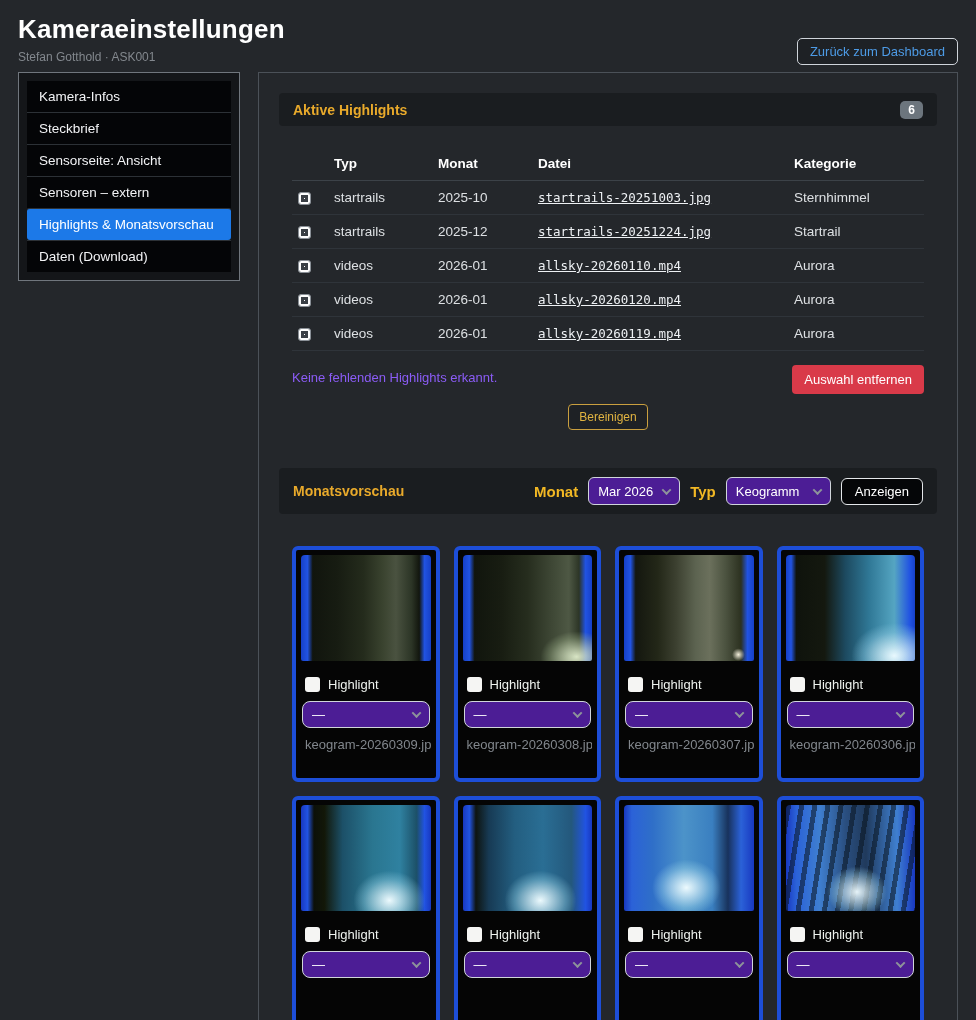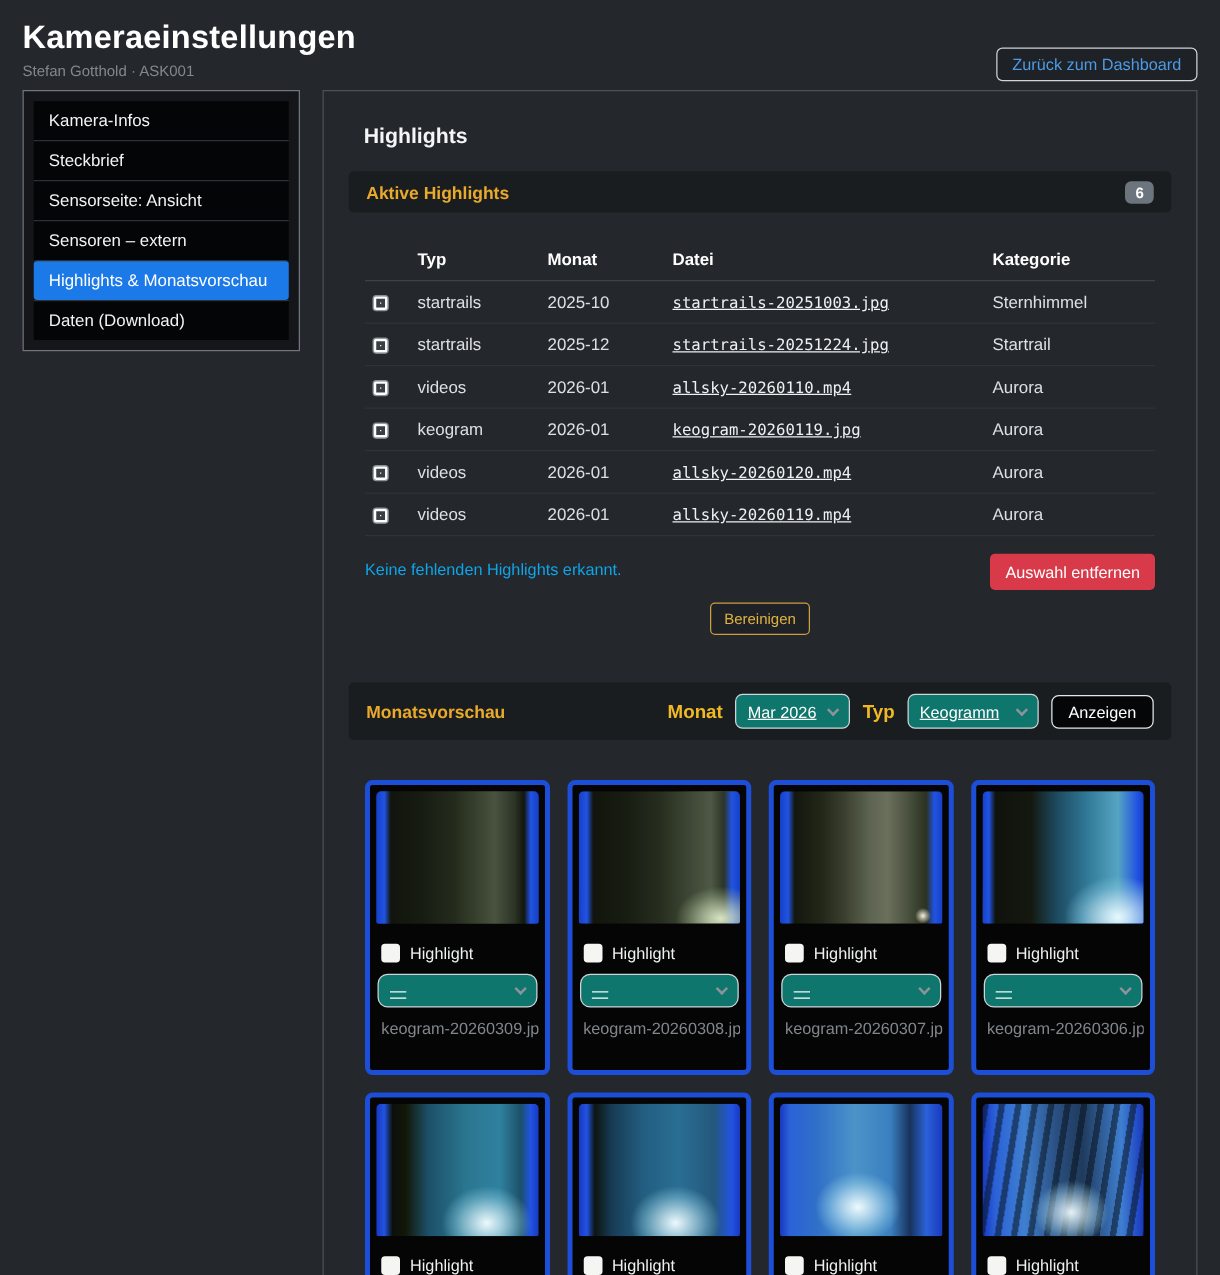--- a/index.html
+++ b/index.html
@@ -66,41 +66,41 @@
     display:inline-block; width:13px; height:13px; background:#fdfdfd;
     border:1px solid #8a9097; border-radius:3px; cursor:pointer; vertical-align:middle;
     box-shadow:inset 0 0 0 2px #fdfdfd, inset 0 0 0 5px #3a3f45;
   }
   a.file-link {
     font-family:"DejaVu Sans Mono", monospace; font-size:12.5px;
     color:#eef1f4; text-decoration:underline; cursor:pointer;
   }
   
   .hint-row { display:flex; justify-content:space-between; align-items:flex-start; margin:14px 13px 0; }
-  .hint { color:#0ea5e9; font-size:13px; padding-top:5px; }
+  .hint { color:#8b5cf6; font-size:13px; padding-top:5px; }
   .btn-danger {
     background:#d93a49; color:#fff; border:none; border-radius:4px;
     font-size:13px; padding:7px 12px; cursor:pointer; font-family:"Liberation Sans", sans-serif;
   }
   .clean-row { display:flex; justify-content:center; margin:10px 13px 0; }
   .btn-clean {
     background:#1e2125; color:#e0b341; border:1px solid #c99f3f; border-radius:4px;
     font-size:12px; padding:5px 10px; cursor:pointer; font-family:"Liberation Sans", sans-serif;
   }
   
   .preview-bar {
     background:#1a1d20; border-radius:4px; margin-top:38px;
     display:flex; align-items:center; justify-content:space-between; padding:9px 14px;
   }
   .preview-controls { display:flex; align-items:center; gap:10px; }
   .ctrl-label { color:#f2b824; font-size:15px; font-weight:700; }
   .select {
-    background:#0f766e; border:1px solid #d0d5da; border-radius:6px;
+    background:#4c1d95; border:1px solid #d0d5da; border-radius:6px;
     height:28px; display:flex; align-items:center; justify-content:space-between;
-    padding:0 9px; gap:10px; cursor:pointer; color:#fff; font-size:13px;text-decoration:underline;
+    padding:0 9px; gap:10px; cursor:pointer; color:#fff; font-size:13px;
   }
   .chev {
     width:7px; height:7px; border-right:2px solid #8d939a; border-bottom:2px solid #8d939a;
     transform:rotate(45deg) translate(-1px,-1px); flex:0 0 auto;
   }
   .btn-show {
     background:#050608; color:#fff; border:1px solid #e4e7ea; border-radius:6px;
     font-size:13px; padding:5px 13px; cursor:pointer; font-family:"Liberation Sans", sans-serif;
   }
   
@@ -160,21 +160,20 @@
   <nav class="sidebar">
     <div class="side-item">Kamera-Infos</div>
     <div class="side-item">Steckbrief</div>
     <div class="side-item">Sensorseite: Ansicht</div>
     <div class="side-item">Sensoren – extern</div>
     <div class="side-item active">Highlights &amp; Monatsvorschau</div>
     <div class="side-item">Daten (Download)</div>
   </nav>
 
   <main class="panel">
-    <h2>Highlights</h2>
 
     <div class="section-bar">
       <span class="section-title">Aktive Highlights</span>
       <span class="badge">6</span>
     </div>
 
     <table class="hl">
       <thead>
         <tr>
           <th class="col-cb"></th>
@@ -197,27 +196,20 @@
           <td>startrails</td>
           <td>2025-12</td>
           <td><a class="file-link">startrails-20251224.jpg</a></td>
           <td>Startrail</td>
         </tr>
         <tr>
           <td><span class="cb"></span></td>
           <td>videos</td>
           <td>2026-01</td>
           <td><a class="file-link">allsky-20260110.mp4</a></td>
-          <td>Aurora</td>
-        </tr>
-        <tr>
-          <td><span class="cb"></span></td>
-          <td>keogram</td>
-          <td>2026-01</td>
-          <td><a class="file-link">keogram-20260119.jpg</a></td>
           <td>Aurora</td>
         </tr>
         <tr>
           <td><span class="cb"></span></td>
           <td>videos</td>
           <td>2026-01</td>
           <td><a class="file-link">allsky-20260120.mp4</a></td>
           <td>Aurora</td>
         </tr>
         <tr>

